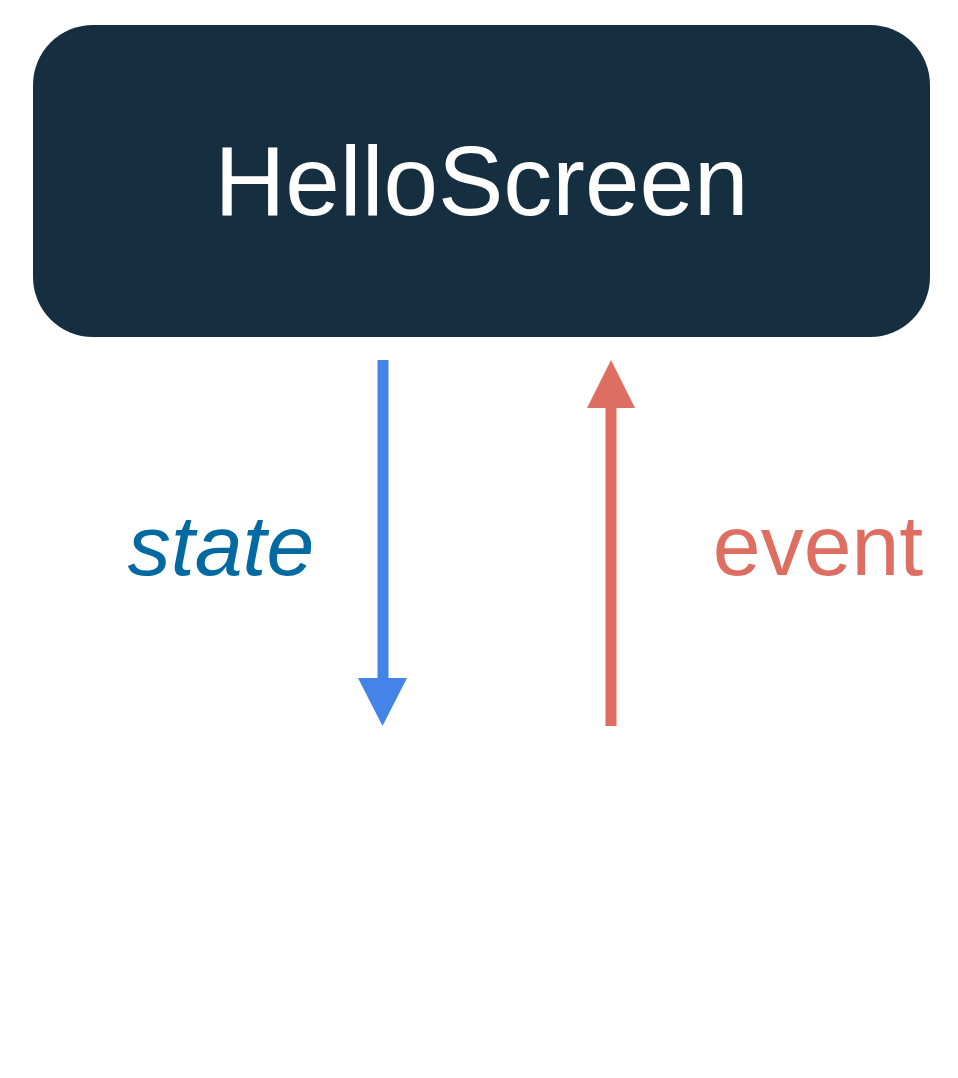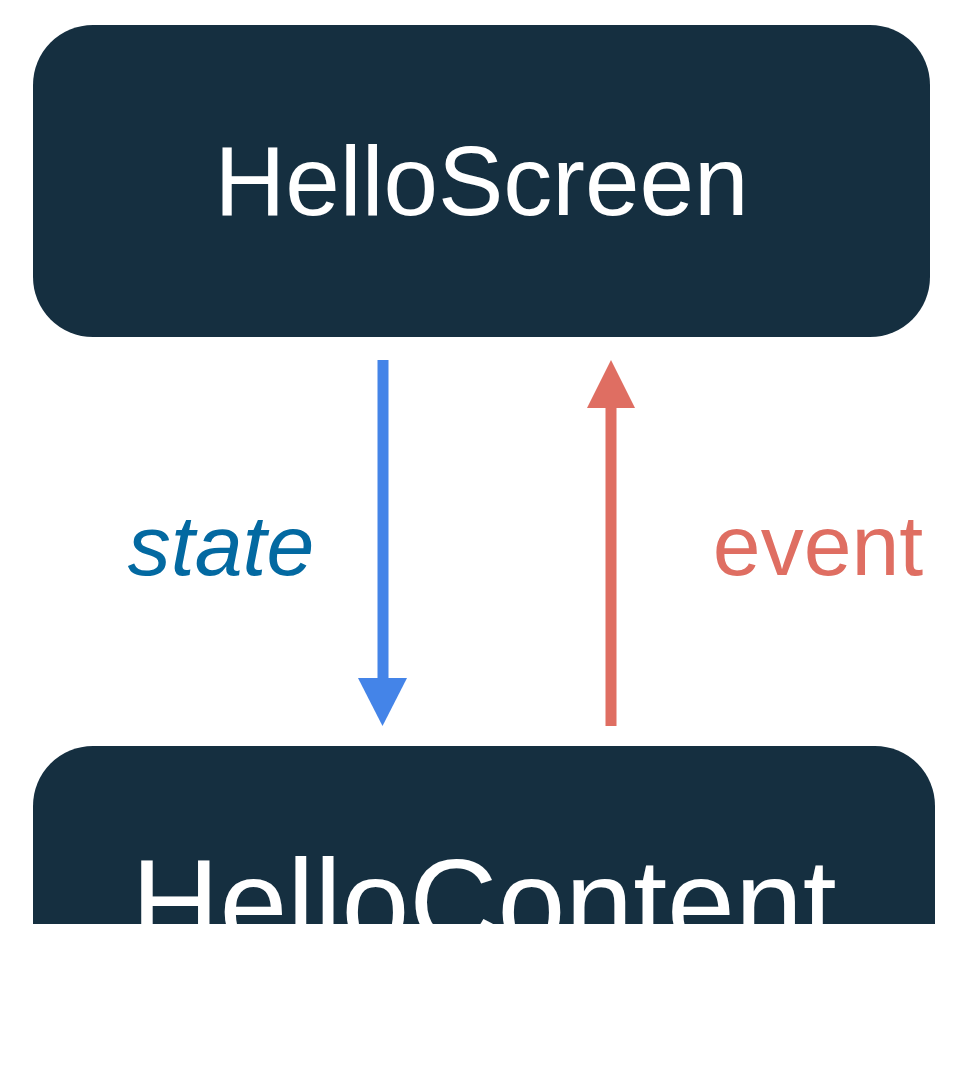--- a/index.html
+++ b/index.html
@@ -83,17 +83,14 @@
     <g>
       <line x1="611" y1="726" x2="611" y2="404" stroke-width="11" stroke="#DF6E62"></line>
       <polygon points="587,408 635,408 611,360" fill="#DF6E62"></polygon>
     </g>
   </svg>
 
   <div class="edge-label state-pos" style="color: #0369a1; font-style: italic;">state</div>
 
   <div class="edge-label event-pos" style="color: rgb(223, 110, 98);">event</div>
 
-  <div class="node node-bottom" style="background-color: rgb(21, 47, 64);">
-    <span class="node-label" style="color: rgb(255, 255, 255);">HelloContent</span>
-  </div>
 
 </div>
 
 </body></html>

